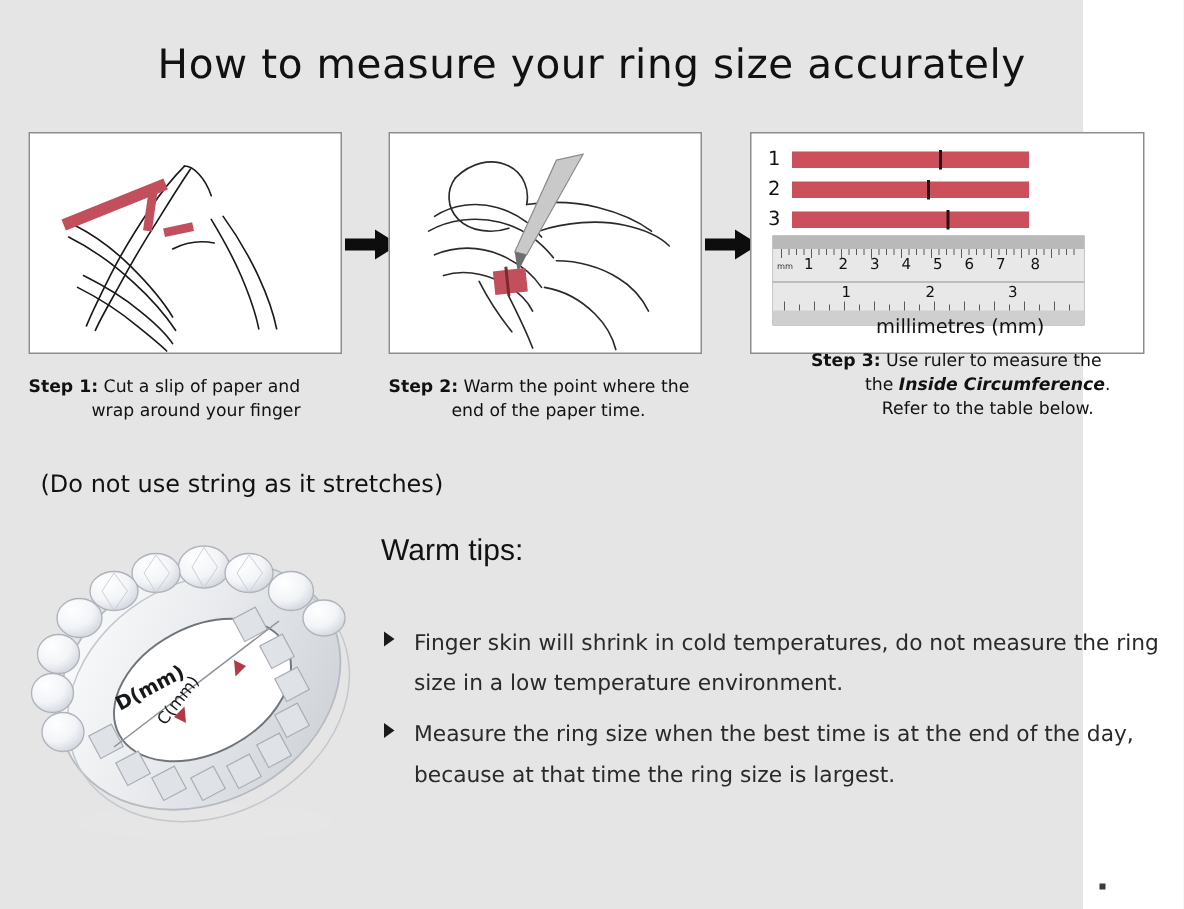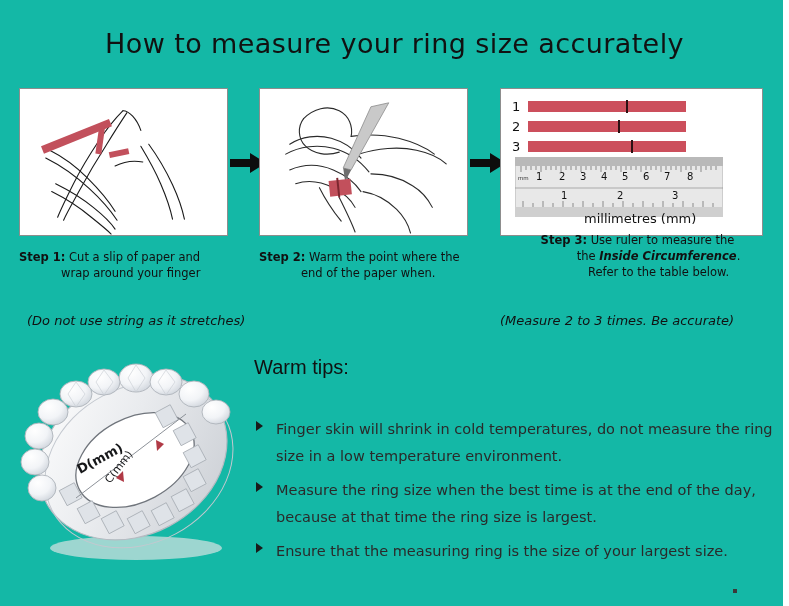--- a/index.html
+++ b/index.html
@@ -2,21 +2,21 @@
 <html><head>
 <meta charset="utf-8">
 <style>
   * { box-sizing: border-box; margin: 0; padding: 0; }
   html, body {
     width: 789px; height: 606px;
     background: #ffffff;
     font-family: "DejaVu Sans", sans-serif;
     overflow: hidden;
   }
-  #page { position: relative; width: 783px; height: 606px; background:#14b8a6; }
+  #page { position: relative; width: 722px; height: 606px; background:#e5e5e5; }
 
   
   .title {
     position: absolute;
     left: 0; top: 28px; width: 789px;
     text-align: center;
     font-size: 27px;
     letter-spacing: 0.4px;
     color: #111;
     font-family: "DejaVu Sans", sans-serif;
@@ -83,23 +83,22 @@
   }
   .caption .lbl { font-weight: bold; }
   .caption .ind { display:block; padding-left: 42px; }
   .caption b { font-weight: bold; font-style: italic; }
   .c1 { left: 19px;  top: 249px; width: 225px; }
   .c2 { left: 259px; top: 249px; width: 228px; }
   .c3 { left: 500px; top: 232px; width: 275px; text-align: center; }
 
   .note {
     position: absolute;
-    font-size: 13px; color:#111;
+    font-size: 16px; color:#111;
     font-family:"DejaVu Sans", sans-serif;
-    font-style:italic;
   }
   .n1 { left: 27px; top: 313px; }
   .n3 { left: 500px; top: 313px; }
 
   
   .ring { position: absolute; left: 18px; top: 352px; width: 235px; height: 225px; }
   .ring svg { display:block; }
 
   
   .tips-head {
@@ -329,34 +328,33 @@
 
   <div class="caption c1">
     <span class="lbl">Step 1:</span>
     <span>Cut a slip of paper and</span>
     <span class="ind">wrap around your finger</span>
   </div>
 
   <div class="caption c2">
     <span class="lbl">Step 2:</span>
     <span>Warm the point where the</span>
-    <span class="ind">end of the paper when.</span>
+    <span class="ind">end of the paper time.</span>
   </div>
 
   <div class="caption c3">
     <span class="lbl">Step 3:</span>
     <span>Use ruler to measure the</span>
     <span class="ind">
       <span>the </span><b>Inside Circumference</b><span>.</span>
     </span>
     <span class="ind">Refer to the table below.</span>
   </div>
 
   <div class="note n1">(Do not use string as it stretches)</div>
-  <div class="note n3">(Measure 2 to 3 times. Be accurate)</div>
 
   <div class="ring">
     <svg width="235" height="225" viewBox="0 0 235 225">
       <defs>
         <linearGradient id="metal" x1="0" y1="0" x2="1" y2="1">
           <stop offset="0%" stop-color="#ffffff"></stop>
           <stop offset="45%" stop-color="#e9ebee"></stop>
           <stop offset="100%" stop-color="#c8ccd2"></stop>
         </linearGradient>
         <radialGradient id="gem" cx="35%" cy="30%" r="75%">
@@ -423,20 +421,16 @@
 
   <div class="tips">
     <div class="tip">
       <span class="bullet"></span>
       <span class="txt">Finger skin will shrink in cold temperatures, do not measure the ring size in a low temperature environment.</span>
     </div>
     <div class="tip">
       <span class="bullet"></span>
       <span class="txt">Measure the ring size when the best time is at the end of the day, because at that time the ring size is largest.</span>
     </div>
-    <div class="tip">
-      <span class="bullet"></span>
-      <span class="txt">Ensure that the measuring ring is the size of your largest size.</span>
-    </div>
   </div>
 
   <div class="corner-dot"></div>
 </div>
 
 </body></html>

